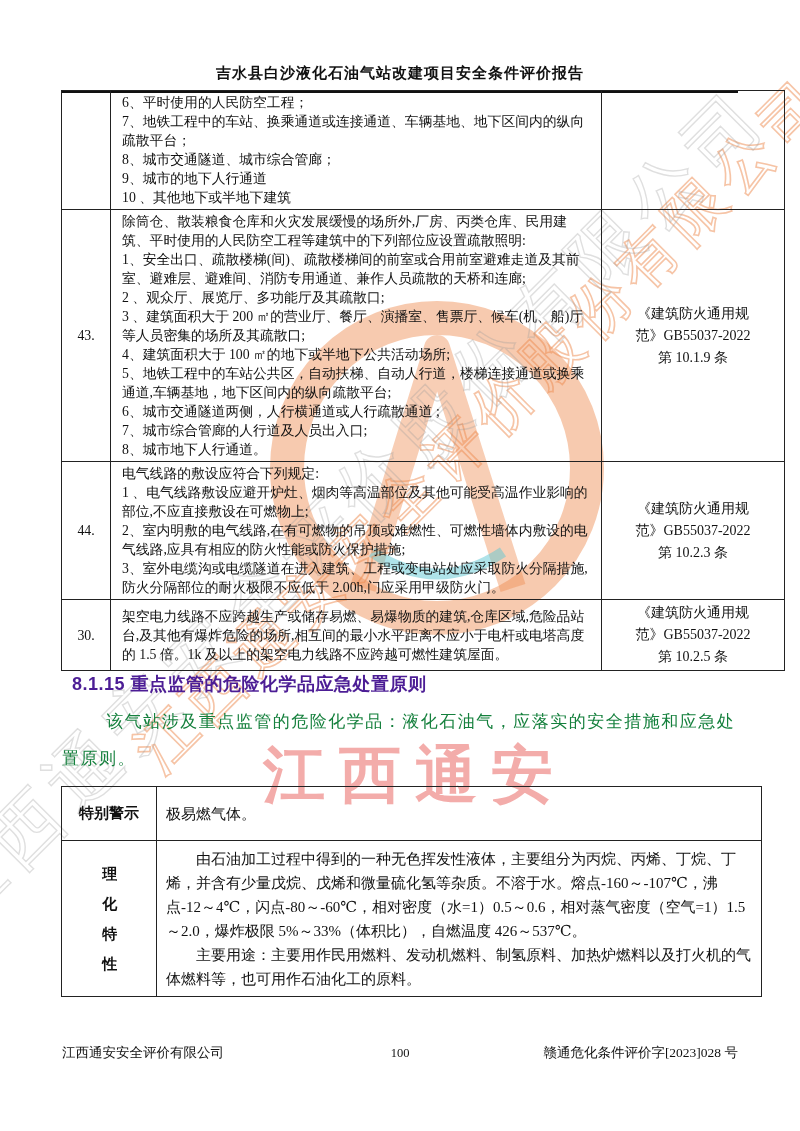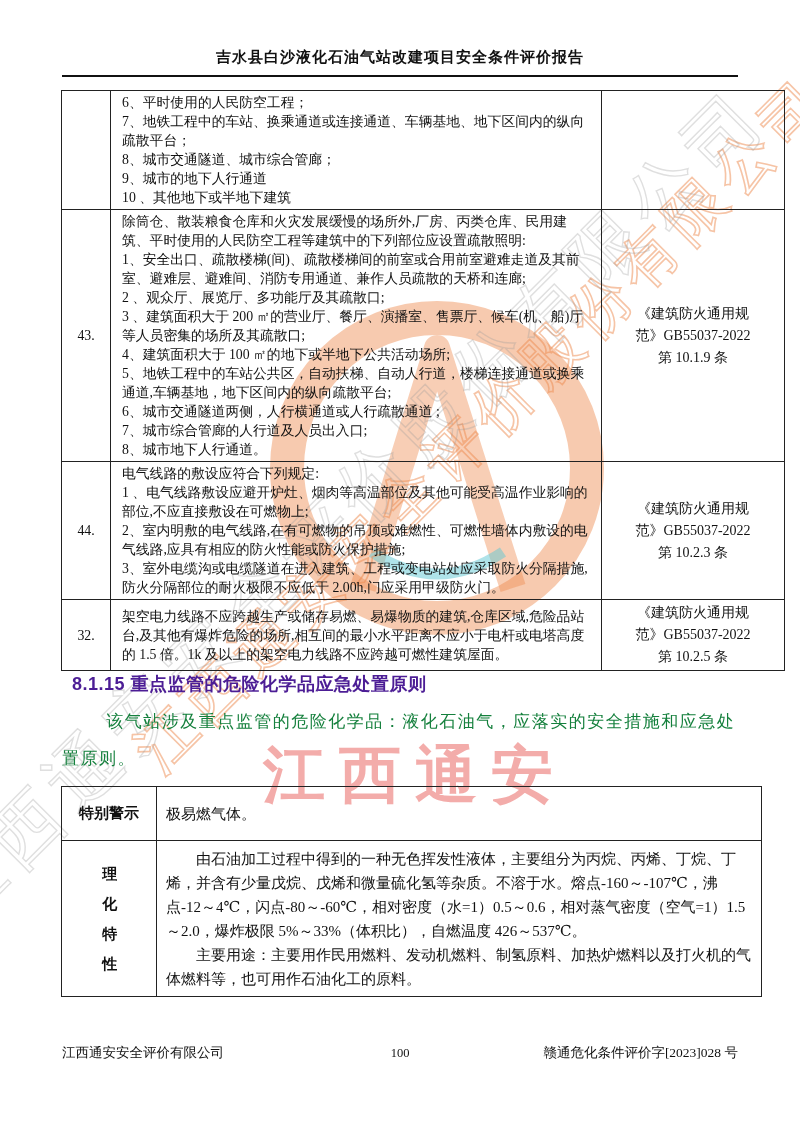--- a/index.html
+++ b/index.html
@@ -8,21 +8,21 @@
     font-family:"Liberation Serif","DejaVu Serif",serif;color:#111;overflow:hidden;
   }
   
   .wm-layer{position:absolute;left:0;top:0;width:800px;height:1131px;z-index:0;pointer-events:none;}
   .wm-red{
     position:absolute;left:263px;top:733px;z-index:0;pointer-events:none;
     font-family:Liberation Sans, sans-serif;font-weight:bold;
     font-size:62px;letter-spacing:14px;color:rgba(233,104,100,0.55);white-space:nowrap;
   }
   
-  .header{position:absolute;left:62px;top:48px;width:676px;z-index:1;}
+  .header{position:absolute;left:62px;top:64px;width:676px;z-index:1;}
   .header .title{text-align:center;font-size:15px;font-weight:bold;letter-spacing:1px;}
   .header .rule{margin-top:8px;border-bottom:2.5px solid #111;}
   
   table{border-collapse:collapse;table-layout:fixed;background:transparent;}
   .t1{position:absolute;left:61px;top:90px;width:678px;z-index:1;}
   .t1 td{border:1px solid #222;padding:2px 11px;font-size:13.8px;line-height:19px;vertical-align:top;}
   .t1 td.no{width:48px;text-align:center;vertical-align:middle;padding:0;}
   .t1 td.content{width:468px;white-space:pre-line;}
   .t1 td.ref{width:160px;text-align:center;vertical-align:middle;white-space:pre-line;font-size:14px;line-height:22px;}
   
@@ -102,21 +102,21 @@
         <td class="no" style="height:136px">44.</td>
         <td class="content">电气线路的敷设应符合下列规定:
 1 、电气线路敷设应避开炉灶、烟肉等高温部位及其他可能受高温作业影响的部位,不应直接敷设在可燃物上;
 2、室内明敷的电气线路,在有可燃物的吊顶或难燃性、可燃性墙体内敷设的电气线路,应具有相应的防火性能或防火保护措施;
 3、室外电缆沟或电缆隧道在进入建筑、工程或变电站处应采取防火分隔措施,防火分隔部位的耐火极限不应低于 2.00h,门应采用甲级防火门。</td>
         <td class="ref">《建筑防火通用规
 范》GB55037-2022
 第 10.2.3 条</td>
       </tr>
       <tr>
-        <td class="no" style="height:70px">32.</td>
+        <td class="no" style="height:70px">30.</td>
         <td class="content" style="vertical-align:middle">架空电力线路不应跨越生产或储存易燃、易爆物质的建筑,仓库区域,危险品站台,及其他有爆炸危险的场所,相互间的最小水平距离不应小于电杆或电塔高度的 1.5 倍。1k 及以上的架空电力线路不应跨越可燃性建筑屋面。</td>
         <td class="ref">《建筑防火通用规
 范》GB55037-2022
 第 10.2.5 条</td>
       </tr>
     </tbody>
   </table>
 
   <h2 class="sec-heading">8.1.15 重点监管的危险化学品应急处置原则</h2>
   <p class="sec-para">该气站涉及重点监管的危险化学品：液化石油气，应落实的安全措施和应急处置原则。</p>

